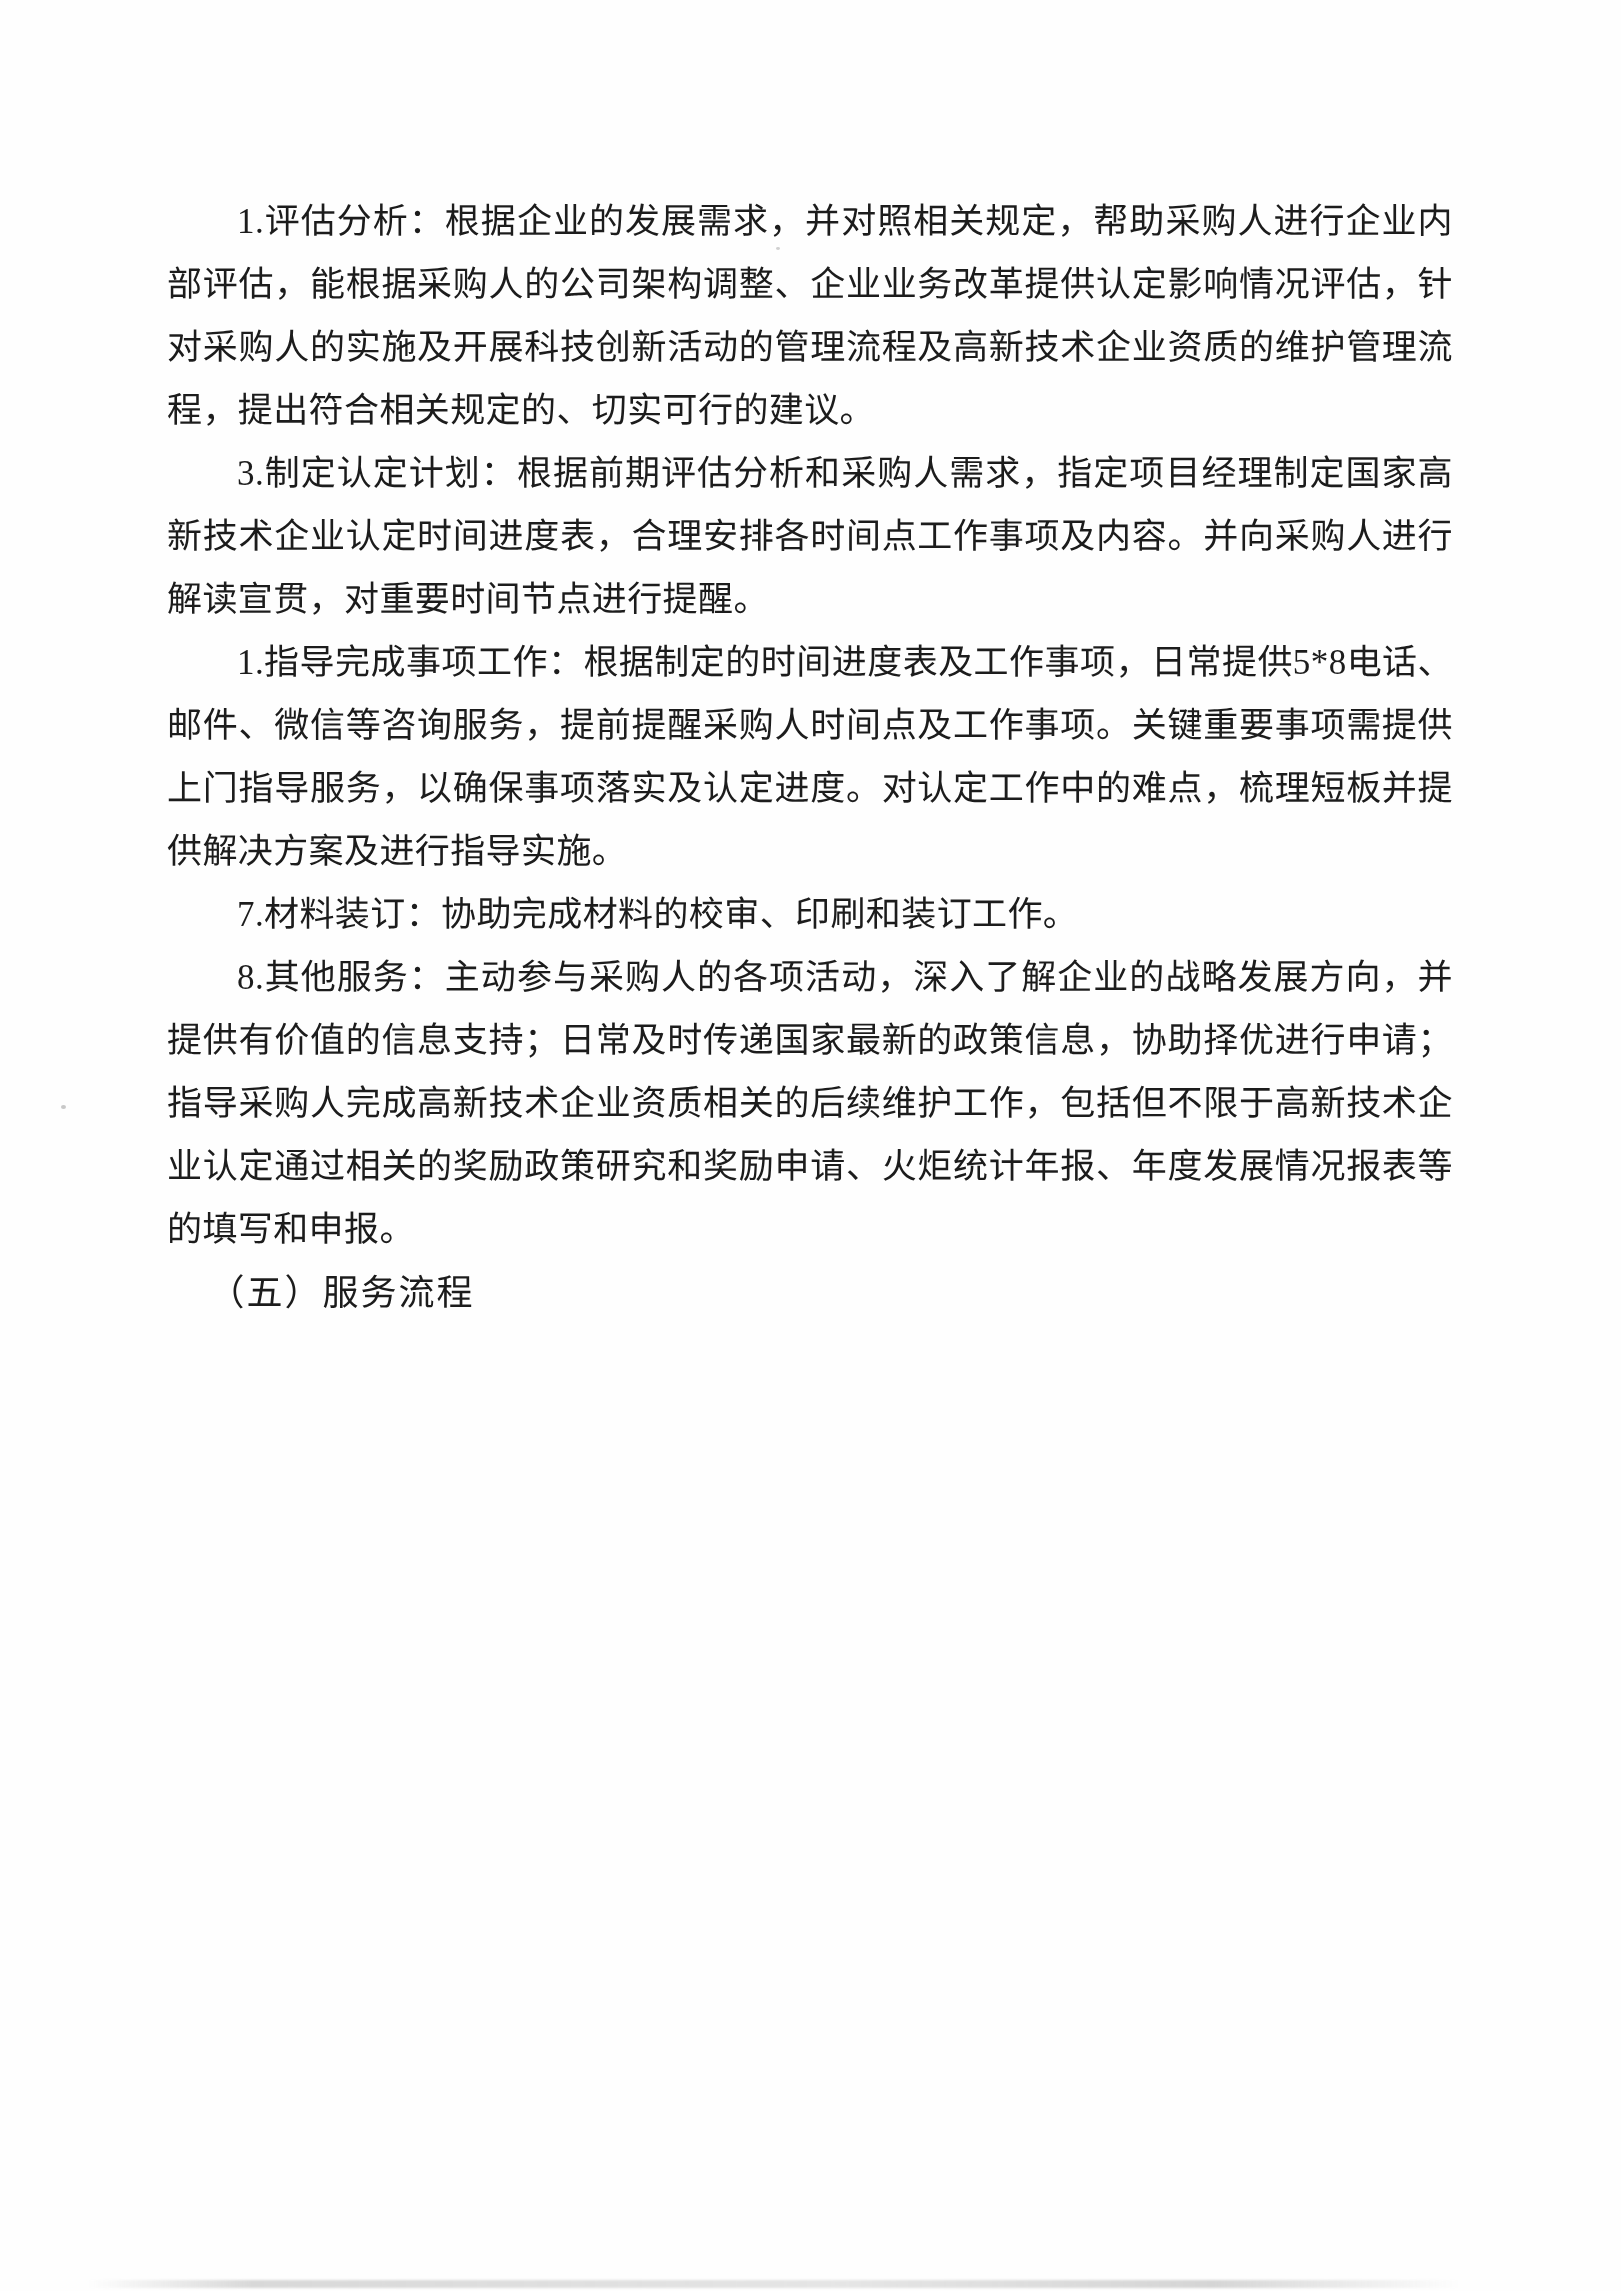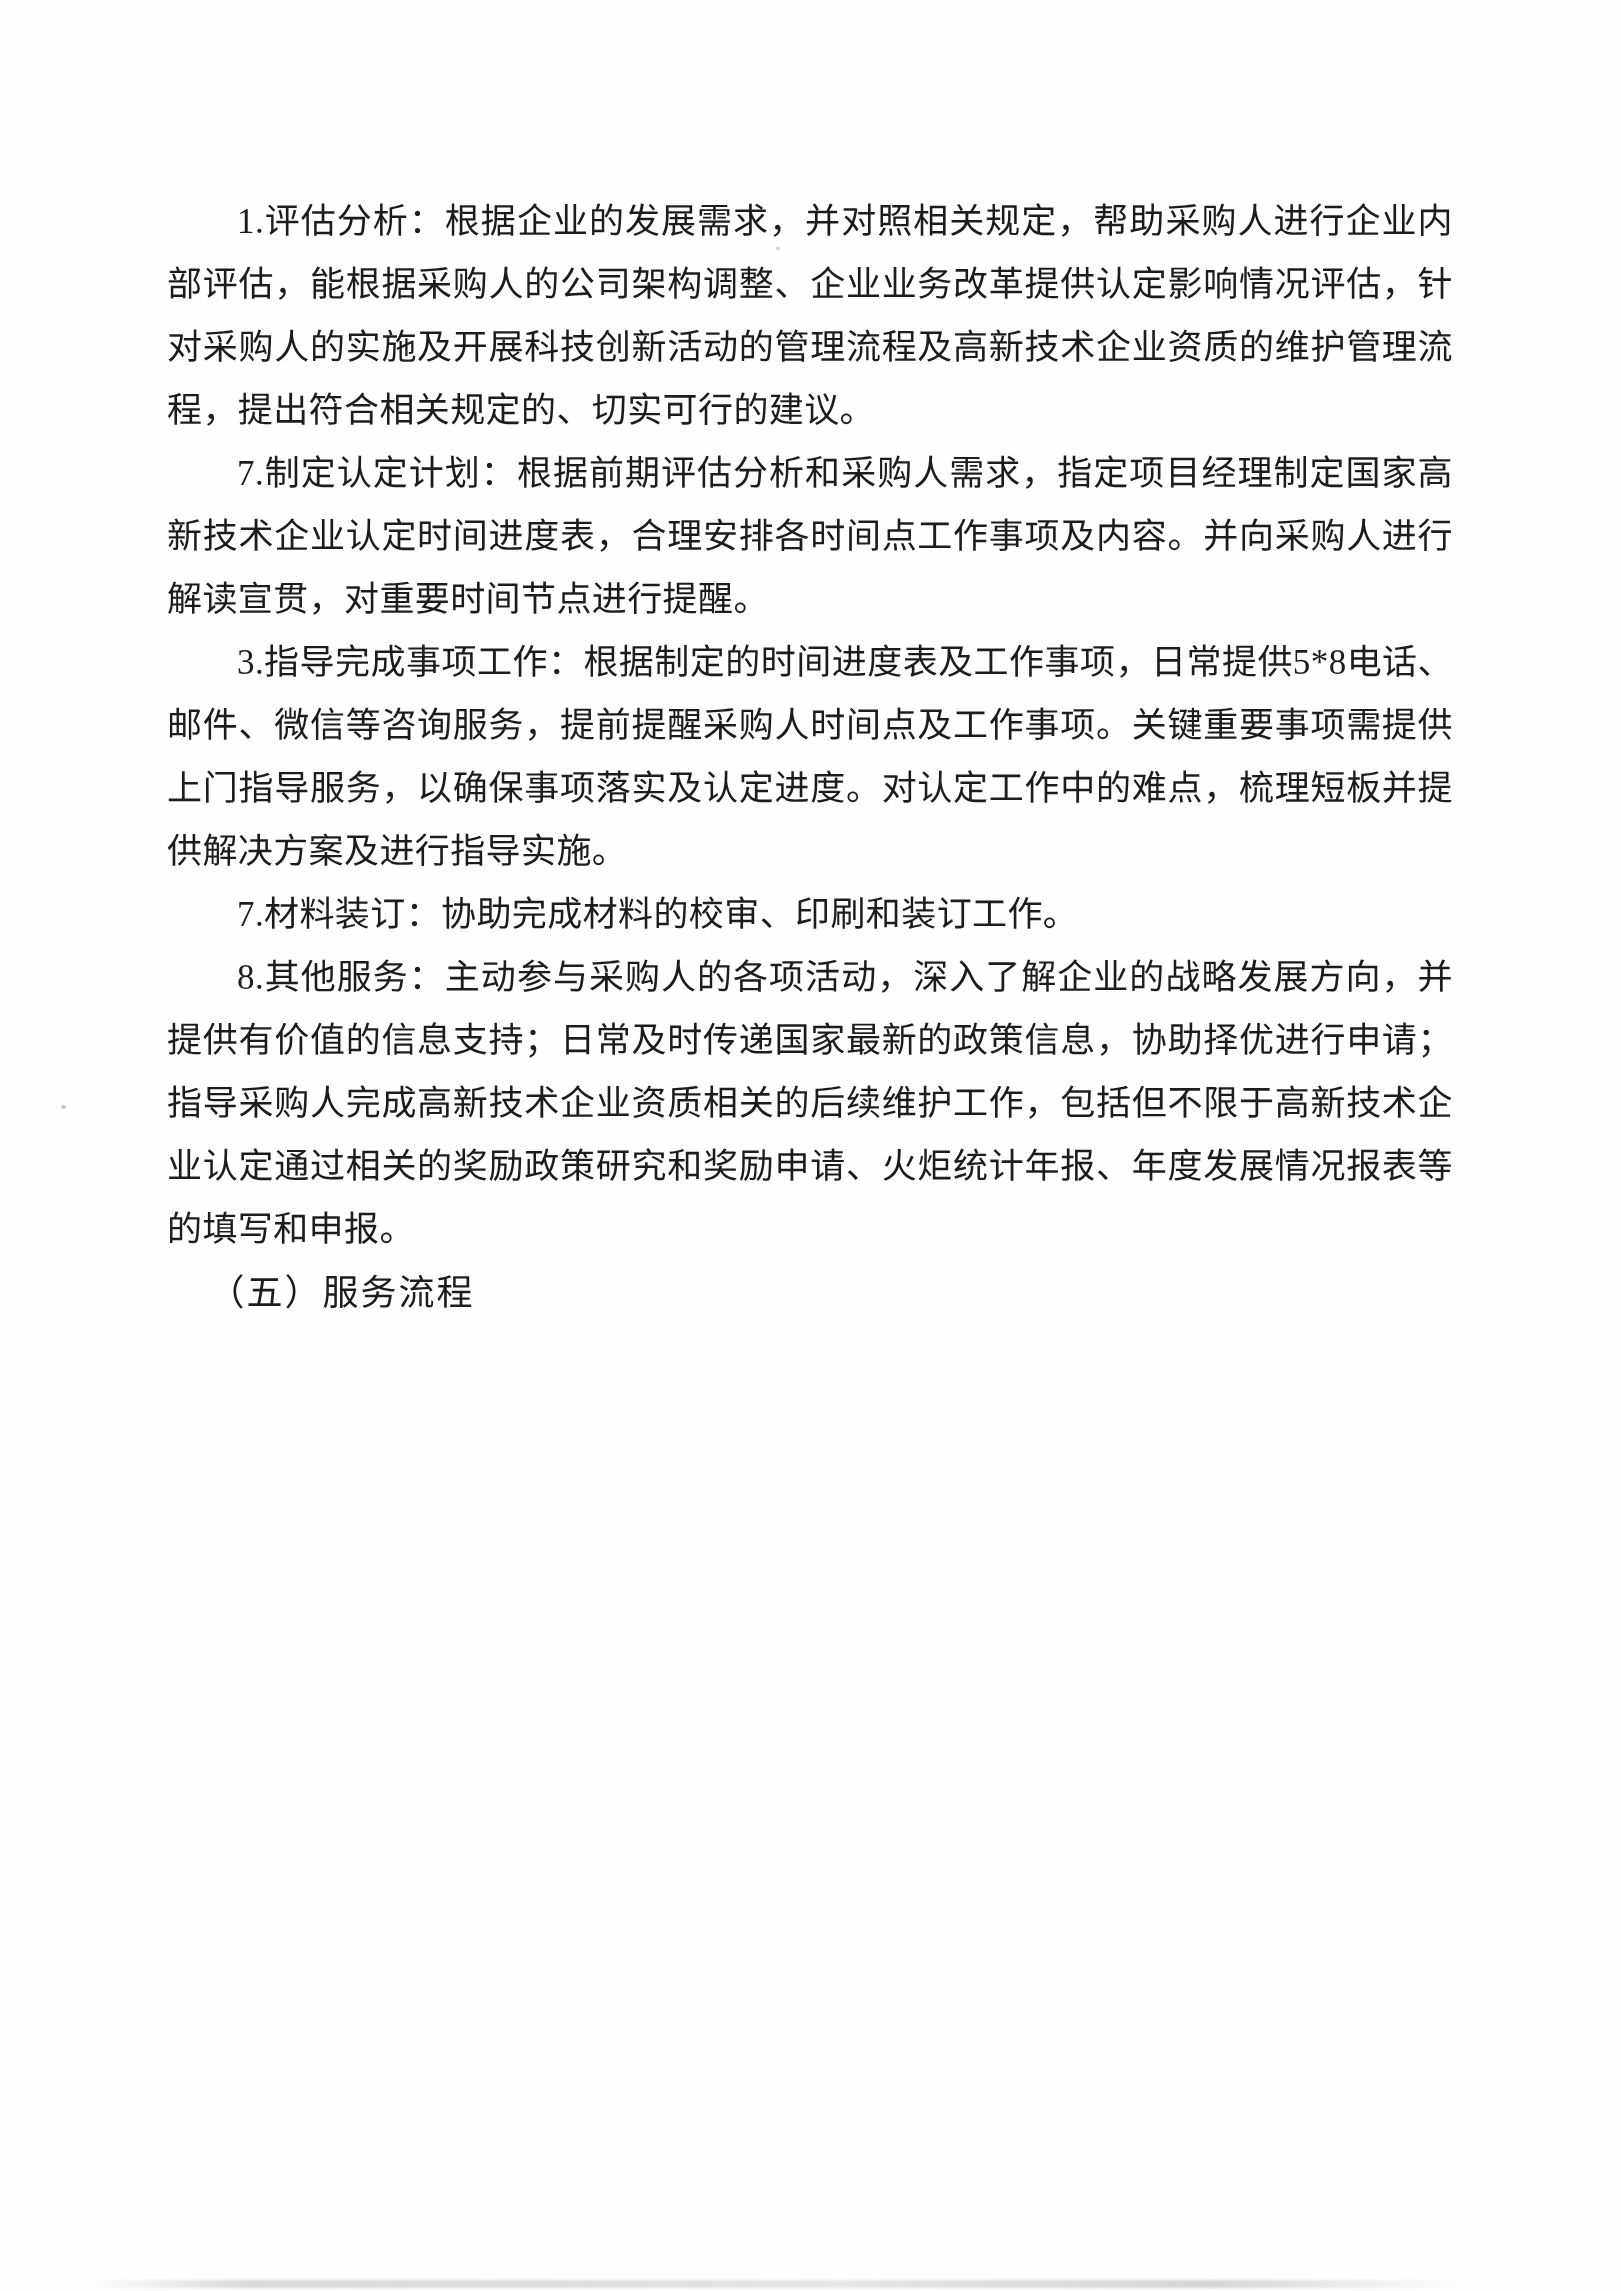--- a/index.html
+++ b/index.html
@@ -61,22 +61,22 @@
     background: linear-gradient(to right, rgba(120,120,120,0) 0%, rgba(120,120,120,0.28) 12%, rgba(120,120,120,0.18) 55%, rgba(120,120,120,0.3) 82%, rgba(120,120,120,0) 100%);
     filter: blur(1px);
   }
 </style>
 </head>
 <body>
 
 <div class="page">
   <div class="content">
     <p class="para">1.评估分析：根据企业的发展需求，并对照相关规定，帮助采购人进行企业内部评估，能根据采购人的公司架构调整、企业业务改革提供认定影响情况评估，针对采购人的实施及开展科技创新活动的管理流程及高新技术企业资质的维护管理流程，提出符合相关规定的、切实可行的建议。</p>
-    <p class="para">7.制定认定计划：根据前期评估分析和采购人需求，指定项目经理制定国家高新技术企业认定时间进度表，合理安排各时间点工作事项及内容。并向采购人进行解读宣贯，对重要时间节点进行提醒。</p>
-    <p class="para">3.指导完成事项工作：根据制定的时间进度表及工作事项，日常提供5*8电话、邮件、微信等咨询服务，提前提醒采购人时间点及工作事项。关键重要事项需提供上门指导服务，以确保事项落实及认定进度。对认定工作中的难点，梳理短板并提供解决方案及进行指导实施。</p>
+    <p class="para">3.制定认定计划：根据前期评估分析和采购人需求，指定项目经理制定国家高新技术企业认定时间进度表，合理安排各时间点工作事项及内容。并向采购人进行解读宣贯，对重要时间节点进行提醒。</p>
+    <p class="para">1.指导完成事项工作：根据制定的时间进度表及工作事项，日常提供5*8电话、邮件、微信等咨询服务，提前提醒采购人时间点及工作事项。关键重要事项需提供上门指导服务，以确保事项落实及认定进度。对认定工作中的难点，梳理短板并提供解决方案及进行指导实施。</p>
     <p class="para">7.材料装订：协助完成材料的校审、印刷和装订工作。</p>
     <p class="para">8.其他服务：主动参与采购人的各项活动，深入了解企业的战略发展方向，并提供有价值的信息支持；日常及时传递国家最新的政策信息，协助择优进行申请；指导采购人完成高新技术企业资质相关的后续维护工作，包括但不限于高新技术企业认定通过相关的奖励政策研究和奖励申请、火炬统计年报、年度发展情况报表等的填写和申报。</p>
     <p class="heading">（五）服务流程</p>
   </div>
 
   <span class="speck speck-1"></span>
   <span class="speck speck-2"></span>
   <span class="speck speck-3"></span>
   <div class="bottom-streak"></div>
 </div>

